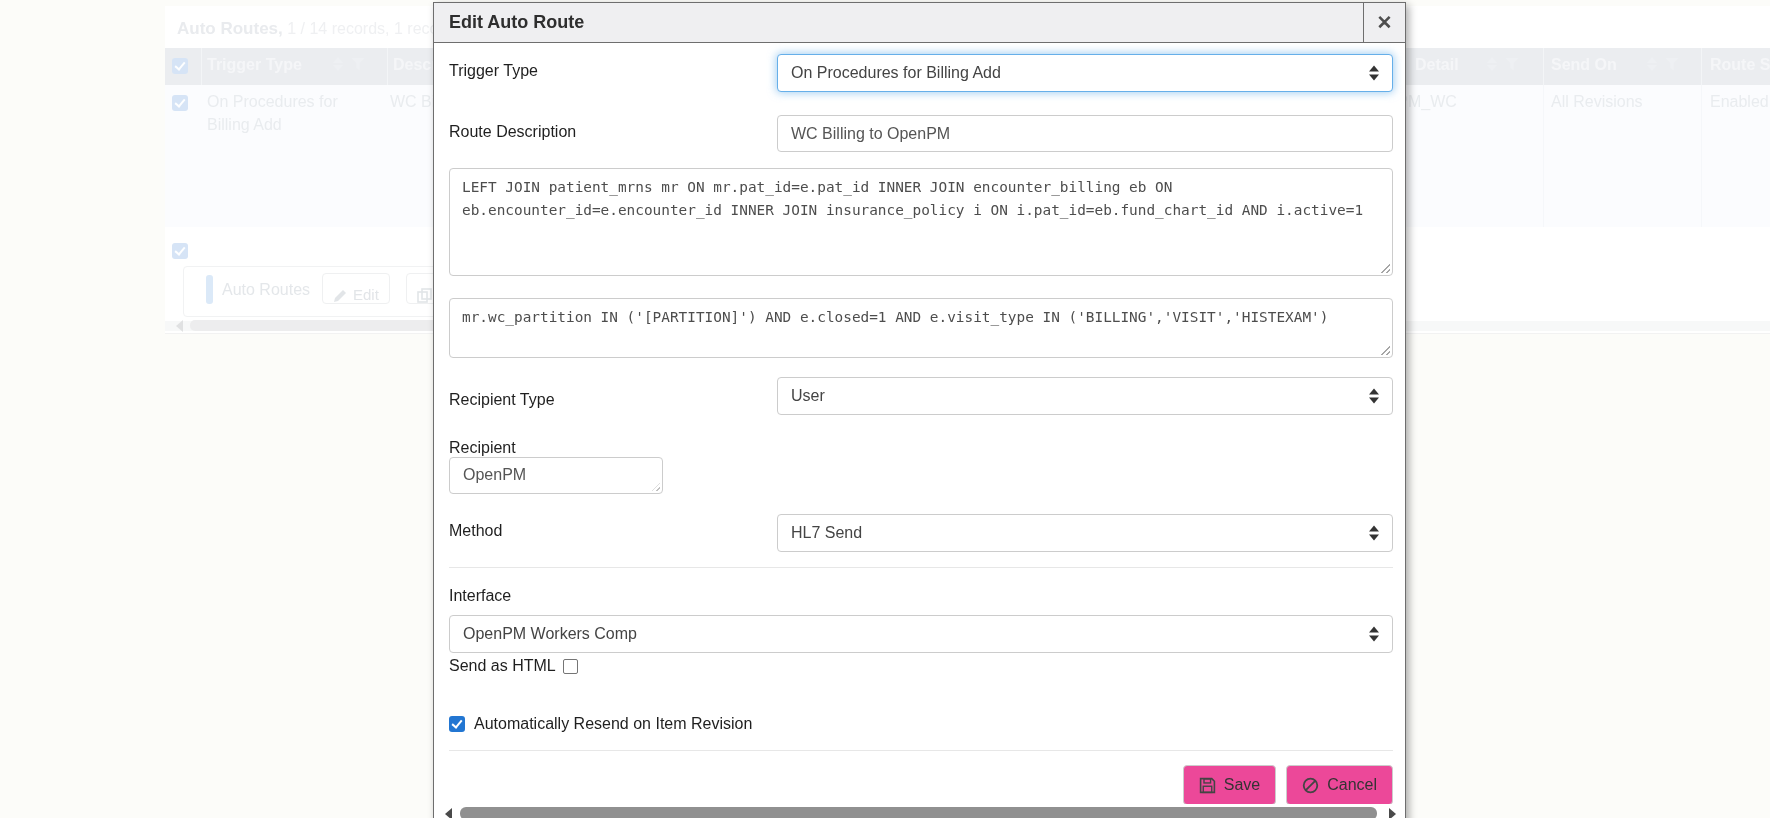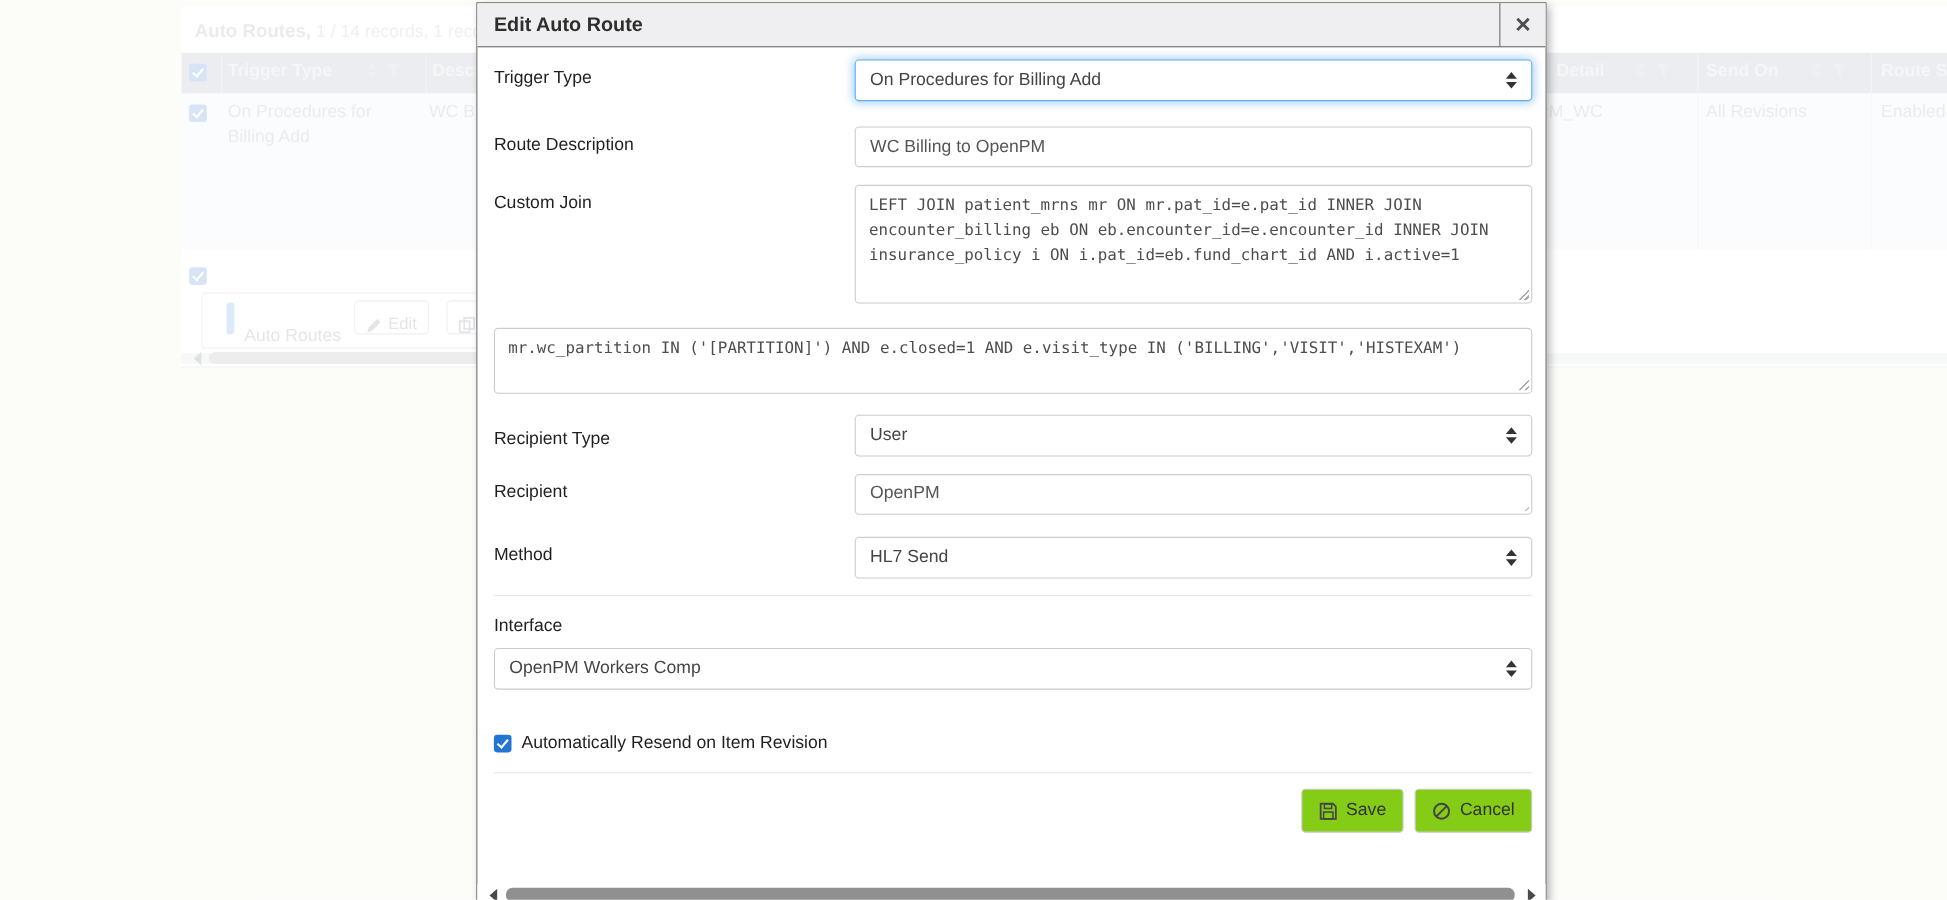--- a/index.html
+++ b/index.html
@@ -25,21 +25,21 @@
   .tcell { position:absolute; top:5px; font-size:16px; color:#e9ecef; line-height:23px; white-space:nowrap; }
   .tcell.wrap { white-space:normal; width:165px; }
   
   .cb { width:16px; height:16px; border-radius:3px; position:relative; }
   .cb.checked::after { content:""; position:absolute; left:5px; top:2px; width:4px; height:8px;
        border:solid #fff; border-width:0 2px 2px 0; transform:rotate(40deg); }
   .cb.washed { background:#d6e4f6; }
   .cb.washed.checked::after { border-color:#fdfeff; }
   .tabbox { position:absolute; left:18px; top:260px; width:330px; height:51px; border:1px solid #f1f2f3; border-radius:4px; background:#fff; }
   .accent { position:absolute; left:22px; top:8px; width:7px; height:29px; background:#dbe9f8; border-radius:3px; }
-  .tab-label { position:absolute; left:38px; top:30px; font-size:16px; color:#e4e7ea; white-space:nowrap; }
+  .tab-label { position:absolute; left:38px; top:14px; font-size:16px; color:#e4e7ea; white-space:nowrap; }
   .btn-washed { position:absolute; top:6px; height:31px; border:1px solid #eff0f1; border-radius:4px;
        display:flex; align-items:flex-end; gap:6px; padding:0 10px; font-size:15px; color:#e2e5e8; background:#fff; }
   .pscroll-track { position:absolute; left:0; right:0; top:315px; height:10px; background:#f7f8f8; }
   .pscroll-thumb { position:absolute; left:25px; top:314px; width:490px; height:11px; background:#ededee; border-radius:5px; }
   .parrow { position:absolute; width:0; height:0; border-top:6px solid transparent; border-bottom:6px solid transparent; }
   .parrow.left { border-right:7px solid #e0e1e2; left:11px; top:314px; }
 
   
   #modal { position:absolute; left:433px; top:2px; width:973px; height:832px; background:#fff;
        border:1px solid #6e6e6e; box-shadow:3px 3px 8px rgba(0,0,0,.32); z-index:10; }
@@ -73,21 +73,21 @@
   .iface-label { margin-top:19px; font-size:16px; color:#1f1f1f; }
   .iface-row { margin-top:10px; position:relative; }
   .sendhtml { margin-top:4px; display:flex; align-items:center; gap:7px; font-size:16px; color:#1f1f1f; }
   .mcb { width:16px; height:16px; border-radius:3px; position:relative; cursor:pointer; }
   .mcb.unchecked { width:15px; height:15px; background:#fff; border:1.5px solid #757575; border-radius:2px; }
   .mcb.checked { background:#2276d2; }
   .mcb.checked::after { content:""; position:absolute; left:5px; top:2px; width:4px; height:8px;
        border:solid #fff; border-width:0 2px 2px 0; transform:rotate(40deg); }
   .resend { margin-top:40px; display:flex; align-items:center; gap:9px; font-size:16px; color:#1f1f1f; }
   .m-footer { display:flex; justify-content:flex-end; gap:10px; margin-top:14px; }
-  .btn { height:40px; display:flex; align-items:center; gap:8px; padding:0 15px; background:#84cc16;
+  .btn { height:40px; display:flex; align-items:center; gap:8px; padding:0 15px; background:#ec4899;
        border:1px solid #ccc; border-radius:4px; font-size:16px; color:#333; cursor:pointer; }
   .m-scroll { position:absolute; left:0; right:0; top:801px; height:18px; background:#fff; }
   .m-thumb { position:absolute; left:26px; top:3px; width:917px; height:13px; background:#909090; border-radius:6px; cursor:pointer; }
   .sarrow { position:absolute; top:4px; width:0; height:0; border-top:6px solid transparent; border-bottom:6px solid transparent; cursor:pointer; }
   .sarrow.left { left:11px; border-right:7px solid #4a4a4a; }
   .sarrow.right { right:9px; border-left:7px solid #4a4a4a; }
 </style>
 </head>
 <body>
 
@@ -192,21 +192,20 @@
     </div>
 
     <div class="frow" style="margin-bottom:16px;">
       <label>Route Description</label>
       <div class="fctl">
         <input class="txt" type="text" value="WC Billing to OpenPM" style="">
       </div>
     </div>
 
     <div class="frow" style="margin-bottom:22px;">
-      <label>Custom Join</label>
       <div class="fctl">
         <textarea class="ta mono" spellcheck="false" style="">LEFT JOIN patient_mrns mr ON mr.pat_id=e.pat_id INNER JOIN encounter_billing eb ON eb.encounter_id=e.encounter_id INNER JOIN insurance_policy i ON i.pat_id=eb.fund_chart_id AND i.active=1</textarea>
         <span class="grip"></span>
       </div>
     </div>
 
     <div class="frow" style="margin-bottom:19px;">
       <div class="fctl">
         <textarea class="ta mono wc" spellcheck="false" style="">mr.wc_partition IN ('[PARTITION]') AND e.closed=1 AND e.visit_type IN ('BILLING','VISIT','HISTEXAM')</textarea>
         <span class="grip"></span>
@@ -219,21 +218,21 @@
         <div class="sel">
           <span>User</span>
           <span class="caret">
               <i class="up"></i>
               <i class="dn"></i>
             </span>
         </div>
       </div>
     </div>
 
-    <div class="frow" style="margin-bottom:20px;">
+    <div class="frow" style="margin-bottom:20px;flex-direction:column;">
       <label>Recipient</label>
       <div class="fctl">
         <textarea class="ta plain" spellcheck="false" style="">OpenPM</textarea>
         <span class="grip small"></span>
       </div>
     </div>
 
     <div class="frow">
       <label>Method</label>
       <div class="fctl">
@@ -253,20 +252,24 @@
     <div class="iface-row">
       <div class="sel">
         <span>OpenPM Workers Comp</span>
         <span class="caret">
             <i class="up"></i>
             <i class="dn"></i>
           </span>
       </div>
     </div>
 
+    <div class="sendhtml">
+      <span>Send as HTML</span>
+      <span class="mcb unchecked"></span>
+    </div>
 
     <div class="resend">
       <span class="mcb checked"></span>
       <span>Automatically Resend on Item Revision</span>
     </div>
 
     <hr class="m" style="margin-top:17px;">
 
     <div class="m-footer">
       <button class="btn">

